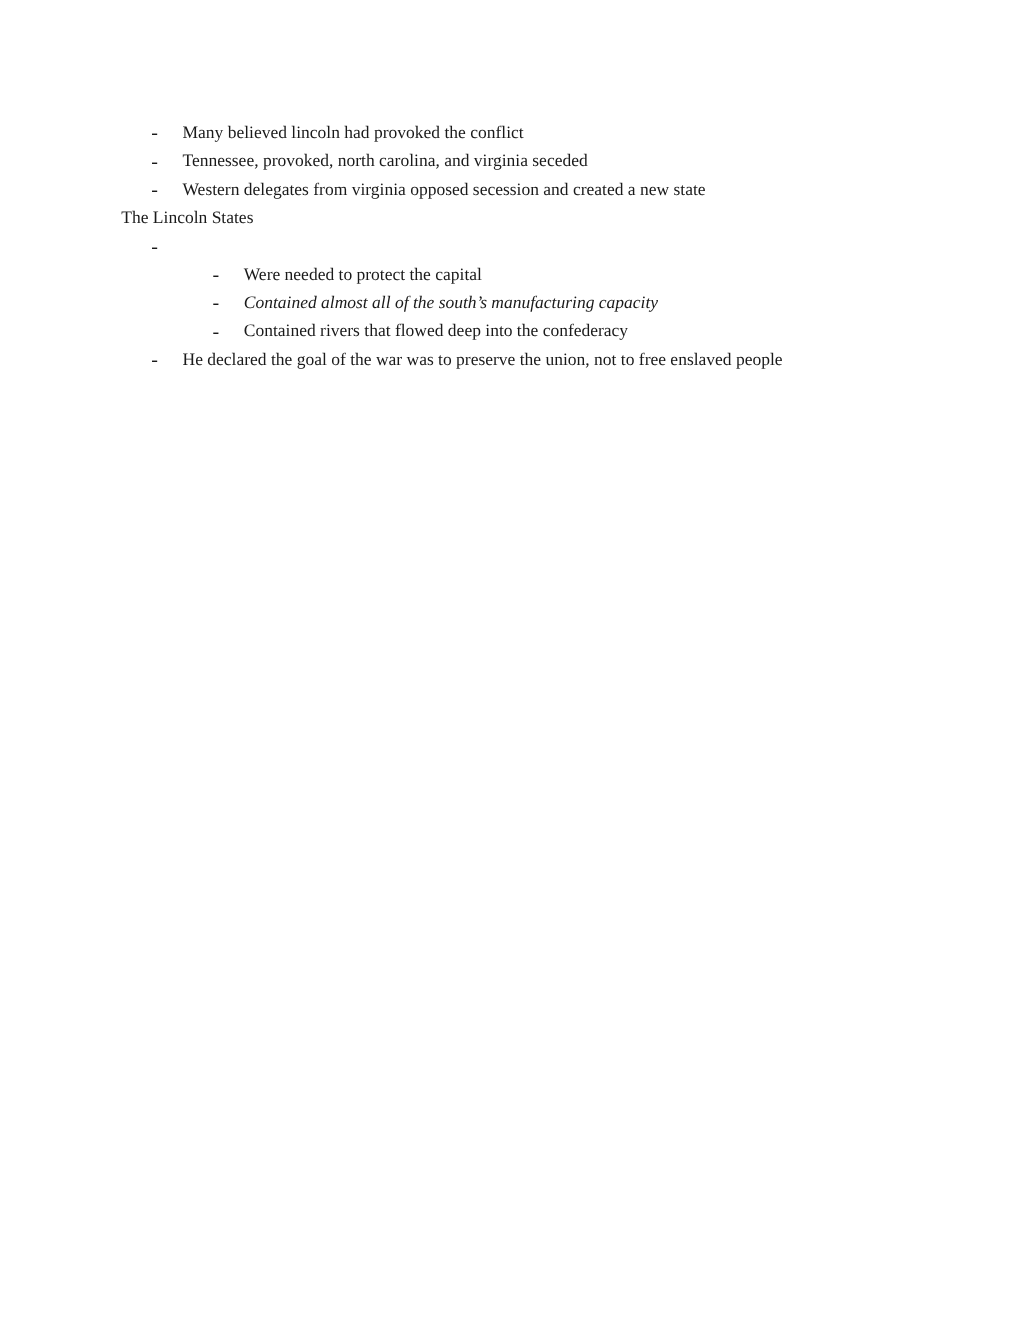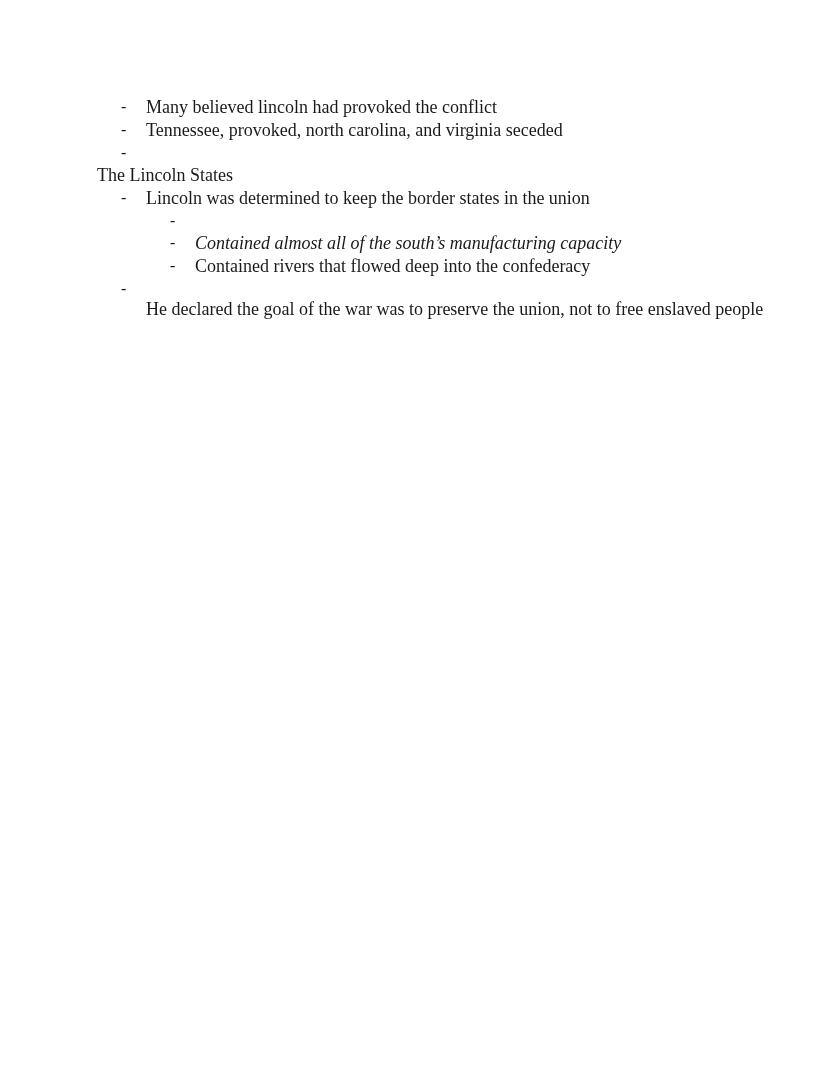--- a/index.html
+++ b/index.html
@@ -17,21 +17,21 @@
     }
     .page {
       position: absolute;
       left: 0;
       top: 0;
       width: 828px;
       height: 1071px;
     }
     .line {
       position: absolute;
-      font-size: 18px;
+      font-size: 14px;
       line-height: 22px;
       white-space: nowrap;
     }
     .dash {
       position: absolute;
       font-size: 16px;
       line-height: 22px;
     }
   </style>
 </head>
@@ -39,30 +39,31 @@
 
 <div class="page">
 
   <span class="dash" style="left:121px; top:96px;">-</span>
   <span class="line" style="left:146px; top:96px;">Many believed lincoln had provoked the conflict</span>
 
   <span class="dash" style="left:121px; top:119px;">-</span>
   <span class="line" style="left:146px; top:119px;">Tennessee, provoked, north carolina, and virginia seceded</span>
 
   <span class="dash" style="left:121px; top:142px;">-</span>
+  <span class="line" style="left:146px; top:142px;">Western delegates from virginia opposed secession and created a new state</span>
 
   <span class="line" style="left:97px; top:164px;">The Lincoln States</span>
 
   <span class="dash" style="left:121px; top:187px;">-</span>
-  <span class="line" style="left:146px; top:187px;">Lincoln was determined to keep the border states in the union</span>
 
   <span class="dash" style="left:170px; top:210px;">-</span>
+  <span class="line" style="left:195px; top:210px;">Were needed to protect the capital</span>
 
   <span class="dash" style="left:170px; top:232px;">-</span>
   <span class="line" style="left:195px; top:232px;font-style:italic;">Contained almost all of the south’s manufacturing capacity</span>
 
   <span class="dash" style="left:170px; top:255px;">-</span>
   <span class="line" style="left:195px; top:255px;">Contained rivers that flowed deep into the confederacy</span>
 
   <span class="dash" style="left:121px; top:278px;">-</span>
-  <span class="line" style="left:146px; top:278px;margin-top:20px;">He declared the goal of the war was to preserve the union, not to free enslaved people</span>
+  <span class="line" style="left:146px; top:278px;">He declared the goal of the war was to preserve the union, not to free enslaved people</span>
 
 </div>
 
 </body></html>

